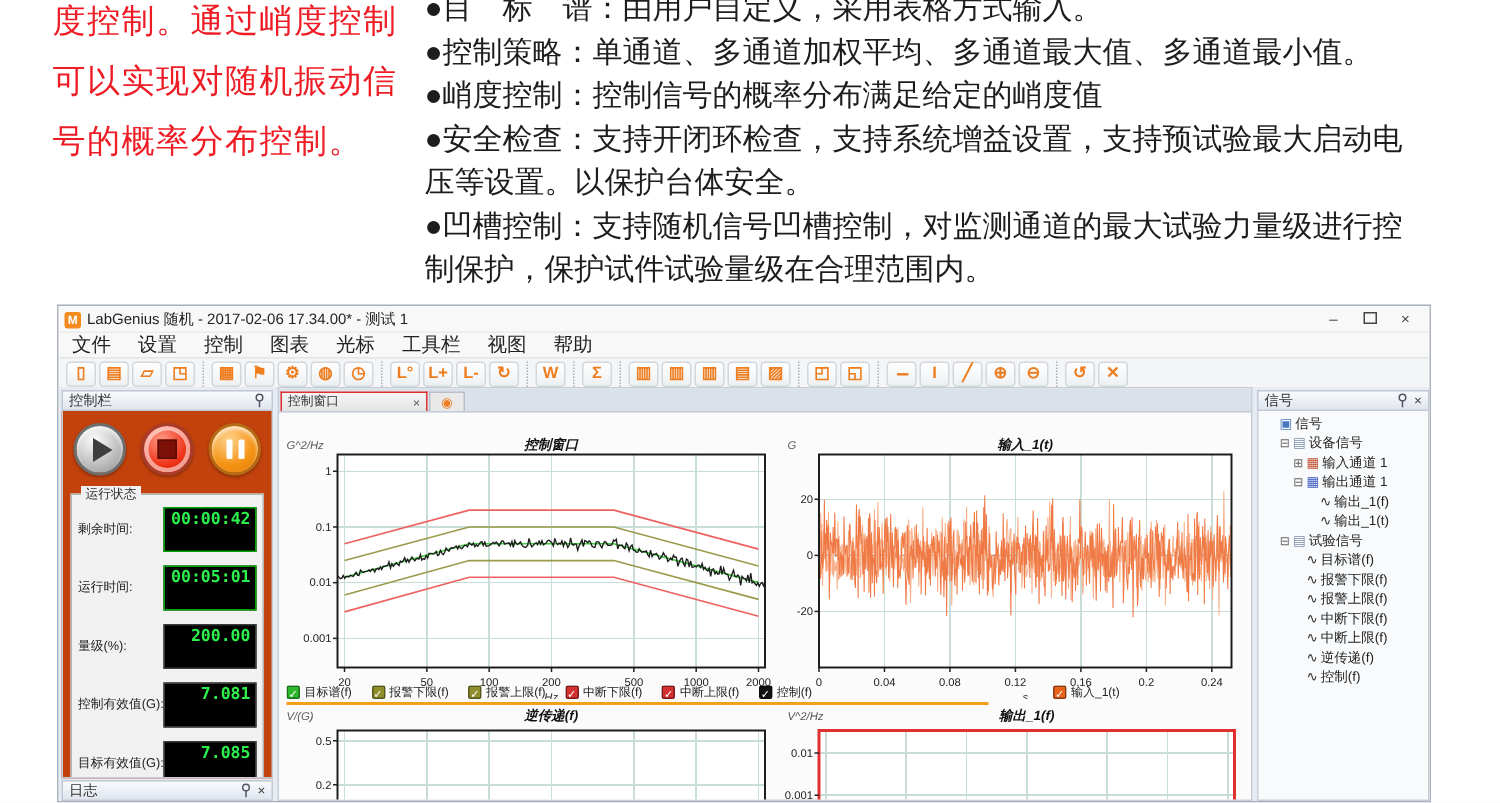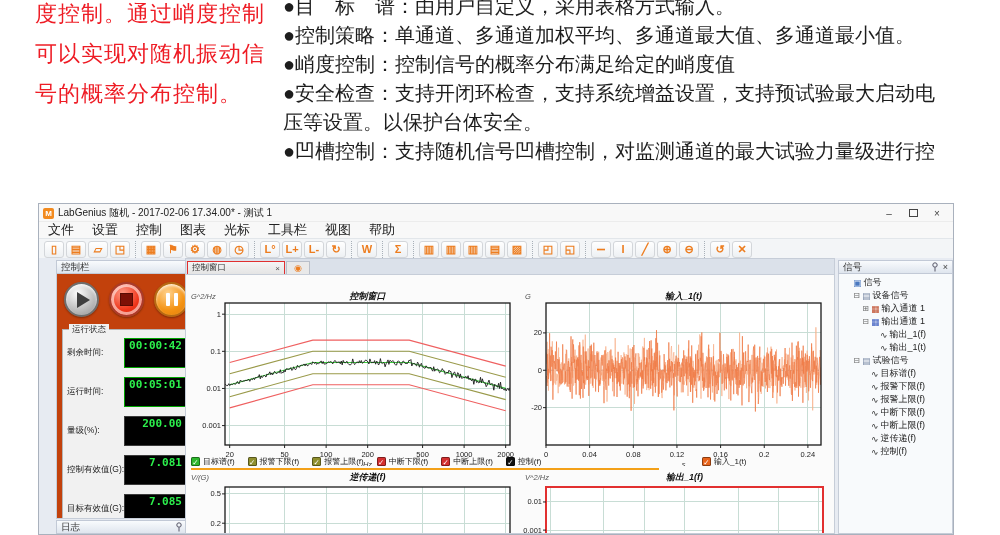--- a/index.html
+++ b/index.html
@@ -33,21 +33,21 @@
   .main{position:absolute;top:54px;left:0;right:0;bottom:0;background:#e7ebf2;}
 
   
   .caption{height:14px;display:flex;align-items:center;justify-content:space-between;padding:0 4px;
     background:linear-gradient(#f9fbfd,#dfe5ee);border:1px solid #c2c9d6;box-sizing:border-box;
     font-size:9.5px;color:#333;}
   .cap-icons{display:flex;align-items:center;gap:4px;}
   .cap-x{font-size:9px;color:#444;line-height:8px;}
 
   
-  .dock-left{position:absolute;left:17px;top:2px;bottom:0;width:141px;display:flex;flex-direction:column;}
+  .dock-left{position:absolute;left:2px;top:2px;bottom:0;width:141px;display:flex;flex-direction:column;}
   .dock-body{flex:1;background:#c2410c;border:1px solid #c6cdd8;border-top:none;padding:5px 5px 0 5px;overflow:hidden;}
   .btn-row{display:flex;justify-content:space-between;padding:3px 2px 8px 2px;}
   .cbtn{width:35px;height:35px;border-radius:50%;display:flex;align-items:center;justify-content:center;
     box-shadow:inset 0 2px 3px rgba(255,255,255,.8),0 1px 2px rgba(0,0,0,.35);box-sizing:border-box;}
   .cbtn.play{background:radial-gradient(circle at 38% 30%,#fdfdfd,#bdbdbd 58%,#8f8f8f);border:2px solid #6e6e6e;}
   .tri{width:0;height:0;border-left:13px solid #3f3f3f;border-top:8px solid transparent;border-bottom:8px solid transparent;margin-left:4px;}
   .cbtn.stop{background:radial-gradient(circle at 38% 30%,#ff9a86,#ee3419 58%,#d22108);border:2px solid #a83c2c;
     box-shadow:inset 0 0 0 3px rgba(255,255,255,.55),0 1px 2px rgba(0,0,0,.35);}
   .stop-square{width:11px;height:11px;background:#7c1006;border:1px solid #5a0b03;}
   .cbtn.pause{background:radial-gradient(circle at 38% 30%,#ffd28d,#f49314 58%,#e07c08);border:2px solid #b56a14;}
@@ -101,20 +101,21 @@
     <div>可以实现对随机振动信</div>
     <div>号的概率分布控制。</div>
   </div>
   <div class="intro-black">
     <div>●目　标　谱：由用户自定义，采用表格方式输入。</div>
     <div>●控制策略：单通道、多通道加权平均、多通道最大值、多通道最小值。</div>
     <div>●峭度控制：控制信号的概率分布满足给定的峭度值</div>
     <div>●安全检查：支持开闭环检查，支持系统增益设置，支持预试验最大启动电</div>
     <div>压等设置。以保护台体安全。</div>
     <div>●凹槽控制：支持随机信号凹槽控制，对监测通道的最大试验力量级进行控</div>
+    <div>制保护，保护试件试验量级在合理范围内。</div>
   </div>
 
   <div class="app-window">
     <div class="titlebar">
       <span class="logo">M</span>
       <span class="title">LabGenius 随机 - 2017-02-06 17.34.00* - 测试 1</span>
       <span class="win-controls">
         <span class="wc">–</span>
         <span class="wc"><span class="maxbox"></span></span>
         <span class="wc">×</span>

